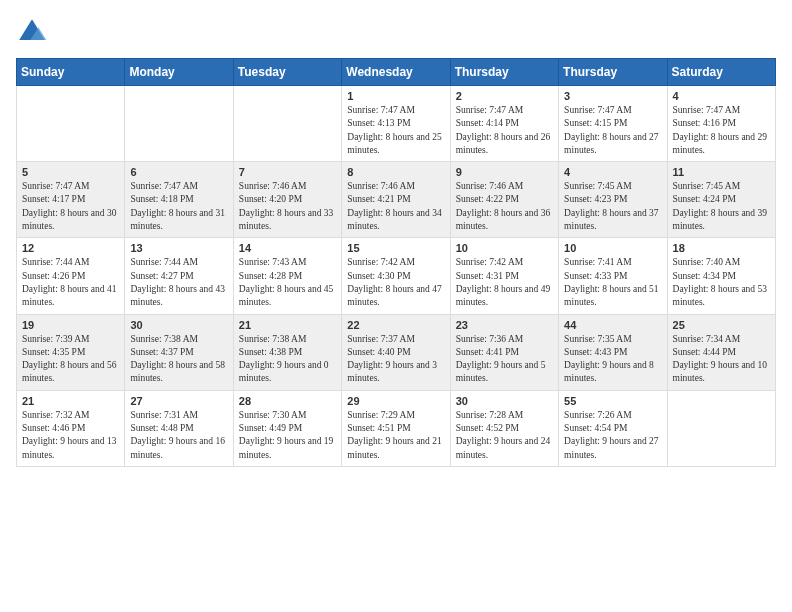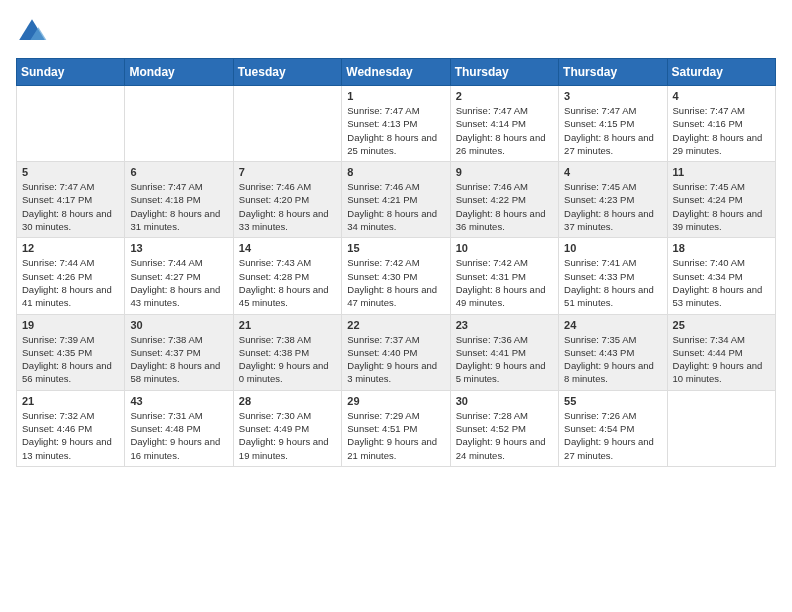--- a/index.html
+++ b/index.html
@@ -88,20 +88,21 @@
     }
     .day-number {
       font-weight: bold;
       font-size: 11px;
       margin-bottom: 2px;
     }
     .day-info {
       font-size: 9.5px;
       line-height: 1.4;
       color: #333;
+      font-family: Liberation Serif, serif;
     }
     .empty-cell {
       background: #f9f9f9;
     }
     .calendar tbody tr:nth-child(odd) td { background: #fff; }
     .calendar tbody tr:nth-child(even) td { background: #efefef; }
   </style>
 </head>
 <body>
 
@@ -231,35 +232,35 @@
         </td>
         <td>
           <div class="day-number">22</div>
           <div class="day-info">Sunrise: 7:37 AM<br>Sunset: 4:40 PM<br>Daylight: 9 hours and 3 minutes.</div>
         </td>
         <td>
           <div class="day-number">23</div>
           <div class="day-info">Sunrise: 7:36 AM<br>Sunset: 4:41 PM<br>Daylight: 9 hours and 5 minutes.</div>
         </td>
         <td>
-          <div class="day-number">24</div>
+          <div class="day-number">44</div>
           <div class="day-info">Sunrise: 7:35 AM<br>Sunset: 4:43 PM<br>Daylight: 9 hours and 8 minutes.</div>
         </td>
         <td>
           <div class="day-number">25</div>
           <div class="day-info">Sunrise: 7:34 AM<br>Sunset: 4:44 PM<br>Daylight: 9 hours and 10 minutes.</div>
         </td>
       </tr>
       <tr>
         <td>
           <div class="day-number">21</div>
           <div class="day-info">Sunrise: 7:32 AM<br>Sunset: 4:46 PM<br>Daylight: 9 hours and 13 minutes.</div>
         </td>
         <td>
-          <div class="day-number">43</div>
+          <div class="day-number">27</div>
           <div class="day-info">Sunrise: 7:31 AM<br>Sunset: 4:48 PM<br>Daylight: 9 hours and 16 minutes.</div>
         </td>
         <td>
           <div class="day-number">28</div>
           <div class="day-info">Sunrise: 7:30 AM<br>Sunset: 4:49 PM<br>Daylight: 9 hours and 19 minutes.</div>
         </td>
         <td>
           <div class="day-number">29</div>
           <div class="day-info">Sunrise: 7:29 AM<br>Sunset: 4:51 PM<br>Daylight: 9 hours and 21 minutes.</div>
         </td>

